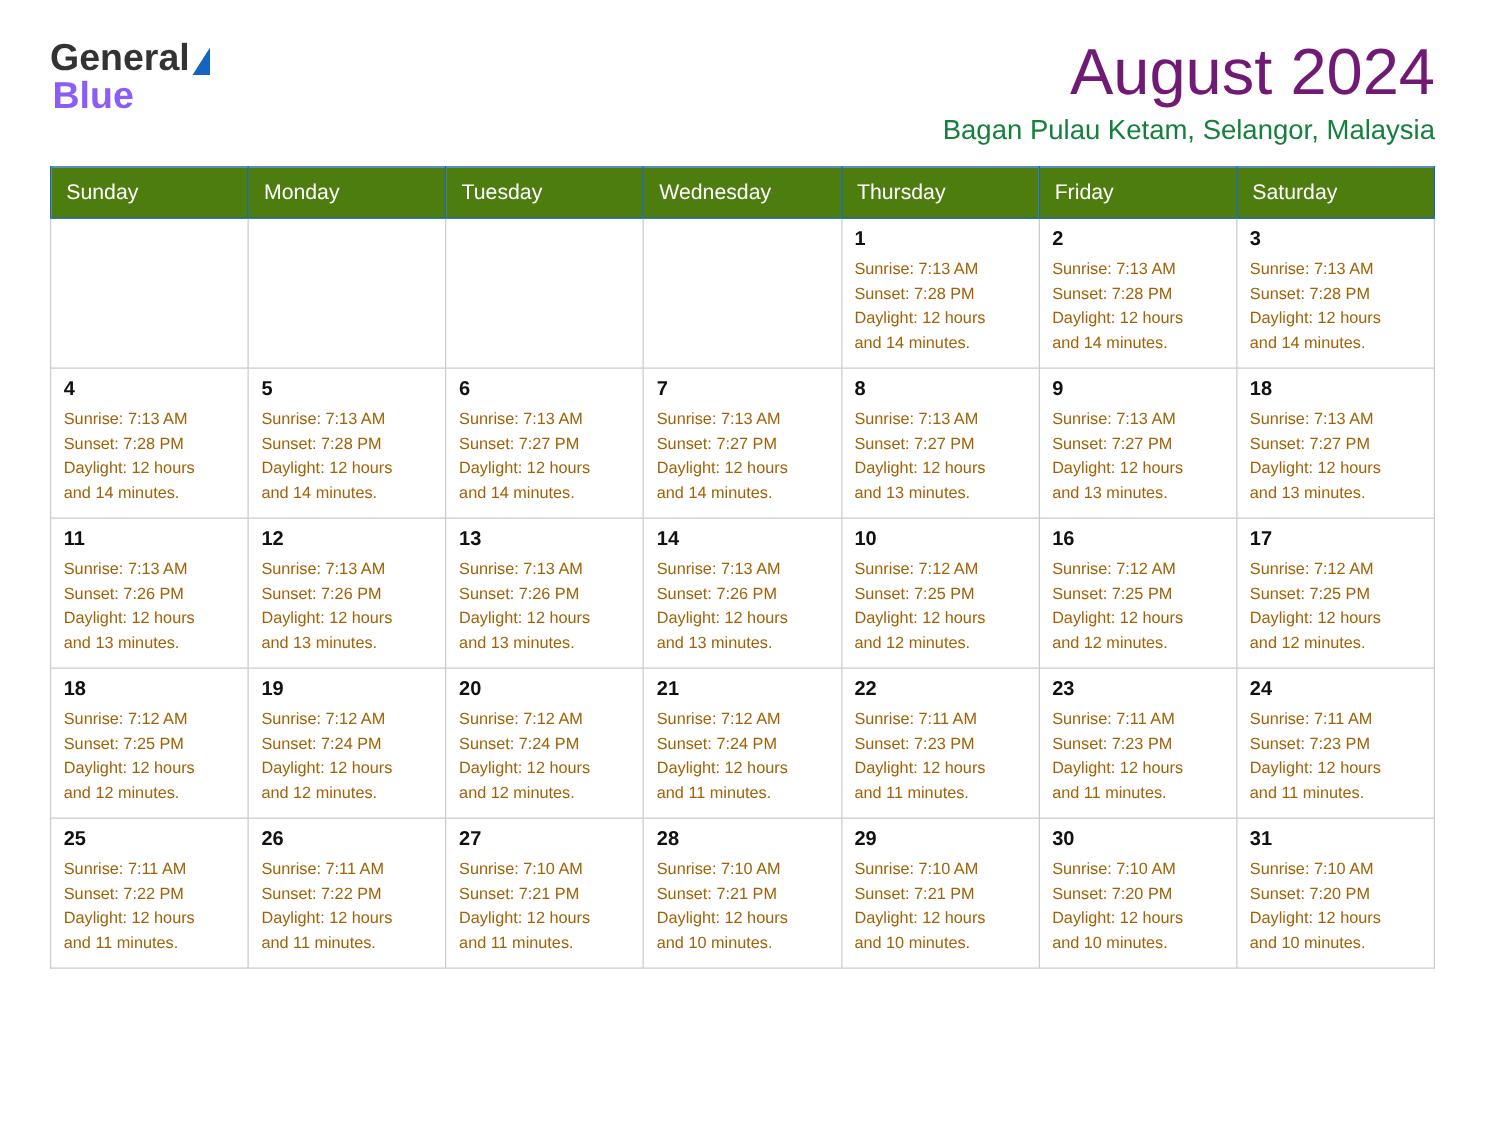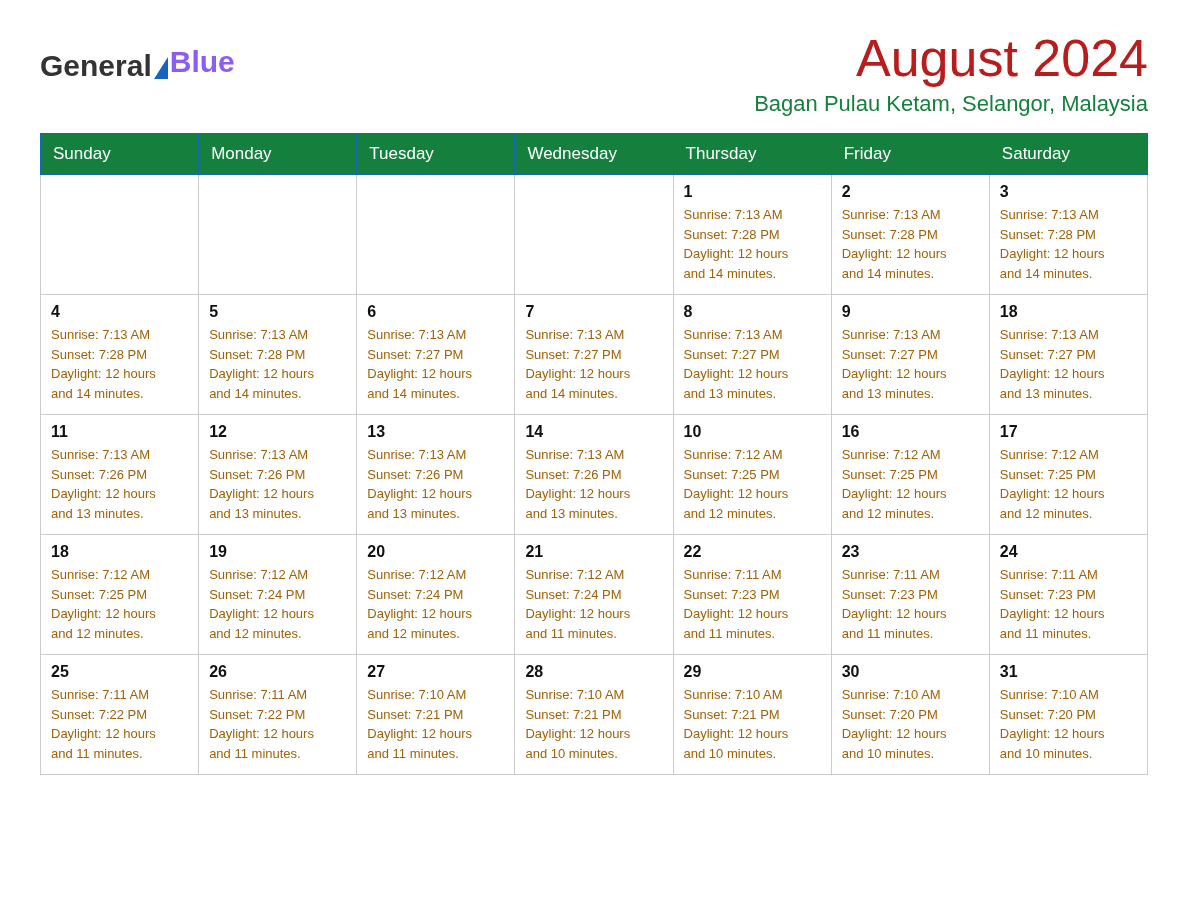--- a/index.html
+++ b/index.html
@@ -11,45 +11,44 @@
       min-height: 918px;
     }
     .header {
       display: flex;
       justify-content: space-between;
       align-items: flex-start;
       margin-bottom: 10px;
     }
     .logo {
       display: flex;
-      flex-direction: row;
+      flex-direction: column;
       align-items: flex-start;
-      margin-top: 19px;
     }
     .title-block {
       text-align: right;
     }
     .month-title {
       font-size: 52px;
       font-weight: normal;
-      color: #b91c1c;
+      color: #701a75;
       line-height: 1.1;
     }
     .location-title {
       font-size: 22px;
       color: #15803d;
       margin-top: 4px;
     }
     .calendar {
       width: 100%;
       border-collapse: collapse;
       margin-top: 16px;
     }
     .calendar th {
-      background-color: #15803d;
+      background-color: #4d7c0f;
       color: #ffffff;
       font-size: 17px;
       font-weight: normal;
       padding: 10px 12px;
       text-align: left;
       border: 1px solid #1565c0;
     }
     .calendar td {
       border: 1px solid #cccccc;
       vertical-align: top;

